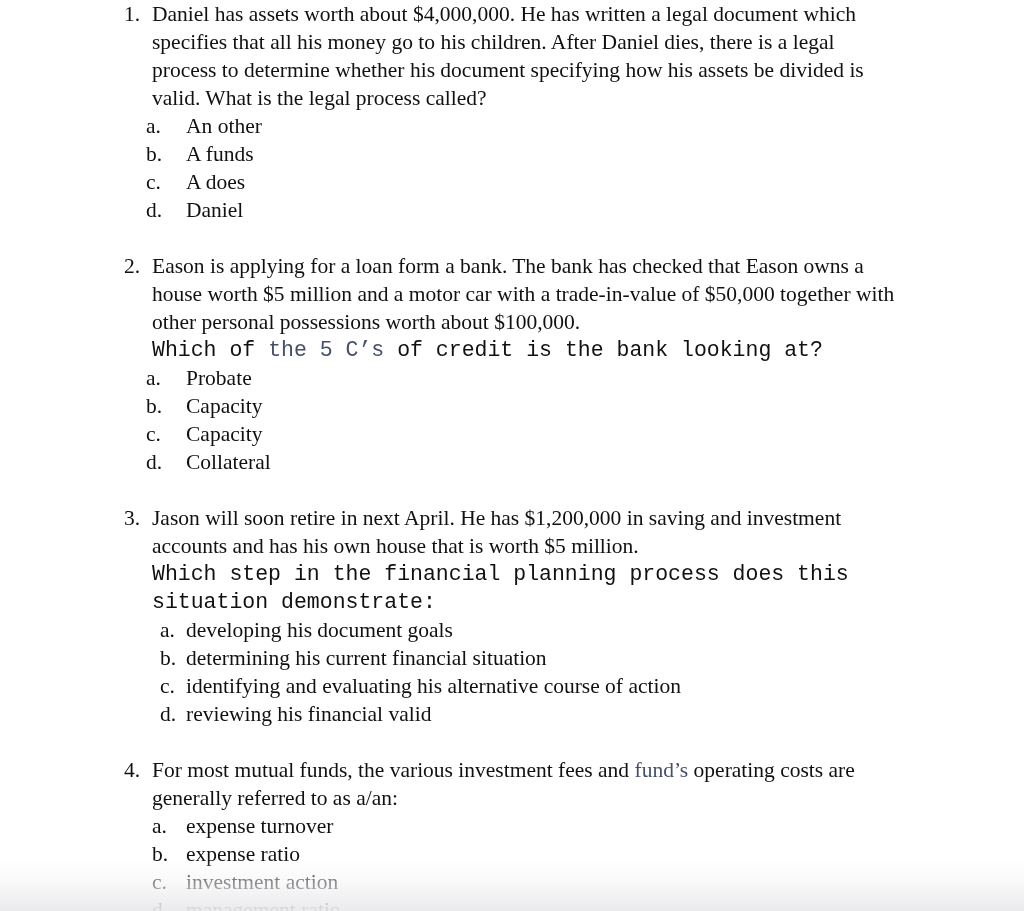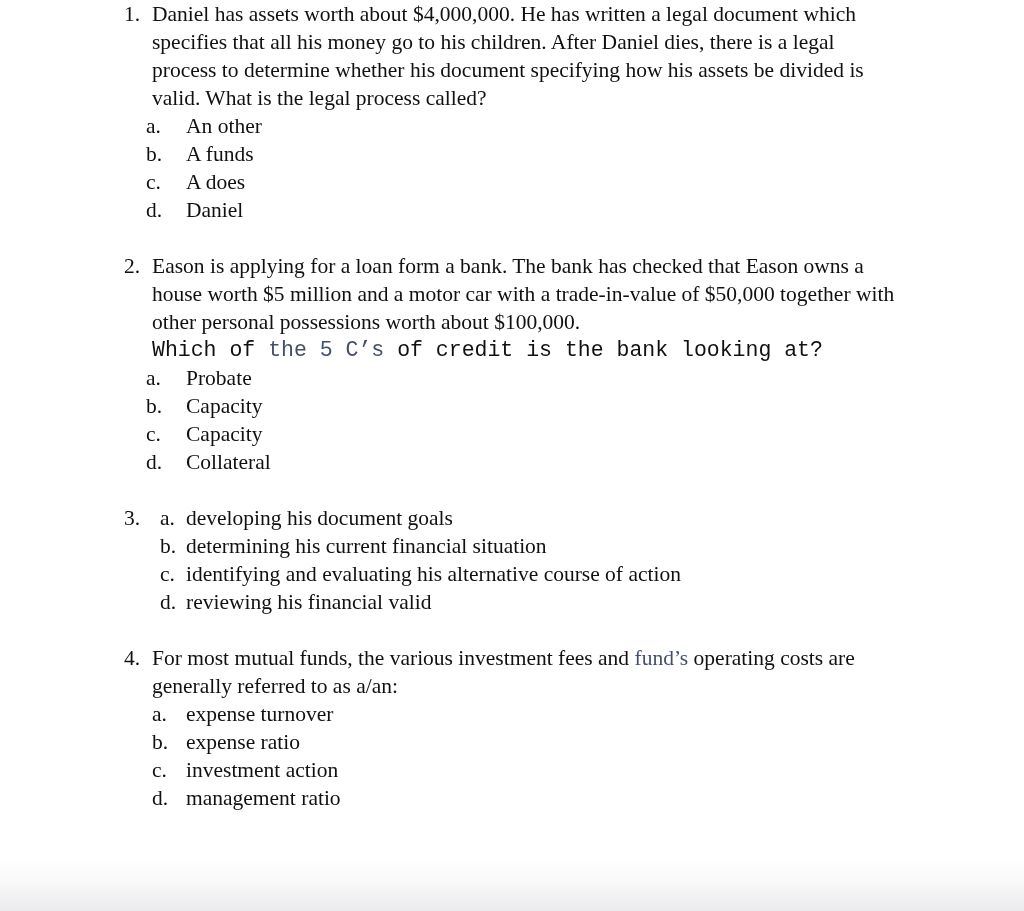--- a/index.html
+++ b/index.html
@@ -165,22 +165,23 @@
         </li>
         <li class="option">
           <span class="opt-letter">d.</span>
           <span class="opt-text">Collateral</span>
         </li>
       </ul>
     </li>
 
     <li class="question">
       <div class="q-stem">
-        <span class="q-number">3.</span>
-      </div>
+        <span class="q-number">3.</span><span>Jason will soon retire in next April. He has $1,200,000 in saving and investment accounts and has his own house that is worth $5 million.</span>
+      </div>
+      <div class="q-extra"><span>Which step in the financial planning process does this situation demonstrate:</span><span class="hl"></span><span></span></div>
       <ul class="options opts-tight">
         <li class="option">
           <span class="opt-letter">a.</span>
           <span class="opt-text">developing his document goals</span>
         </li>
         <li class="option">
           <span class="opt-letter">b.</span>
           <span class="opt-text">determining his current financial situation</span>
         </li>
         <li class="option">

